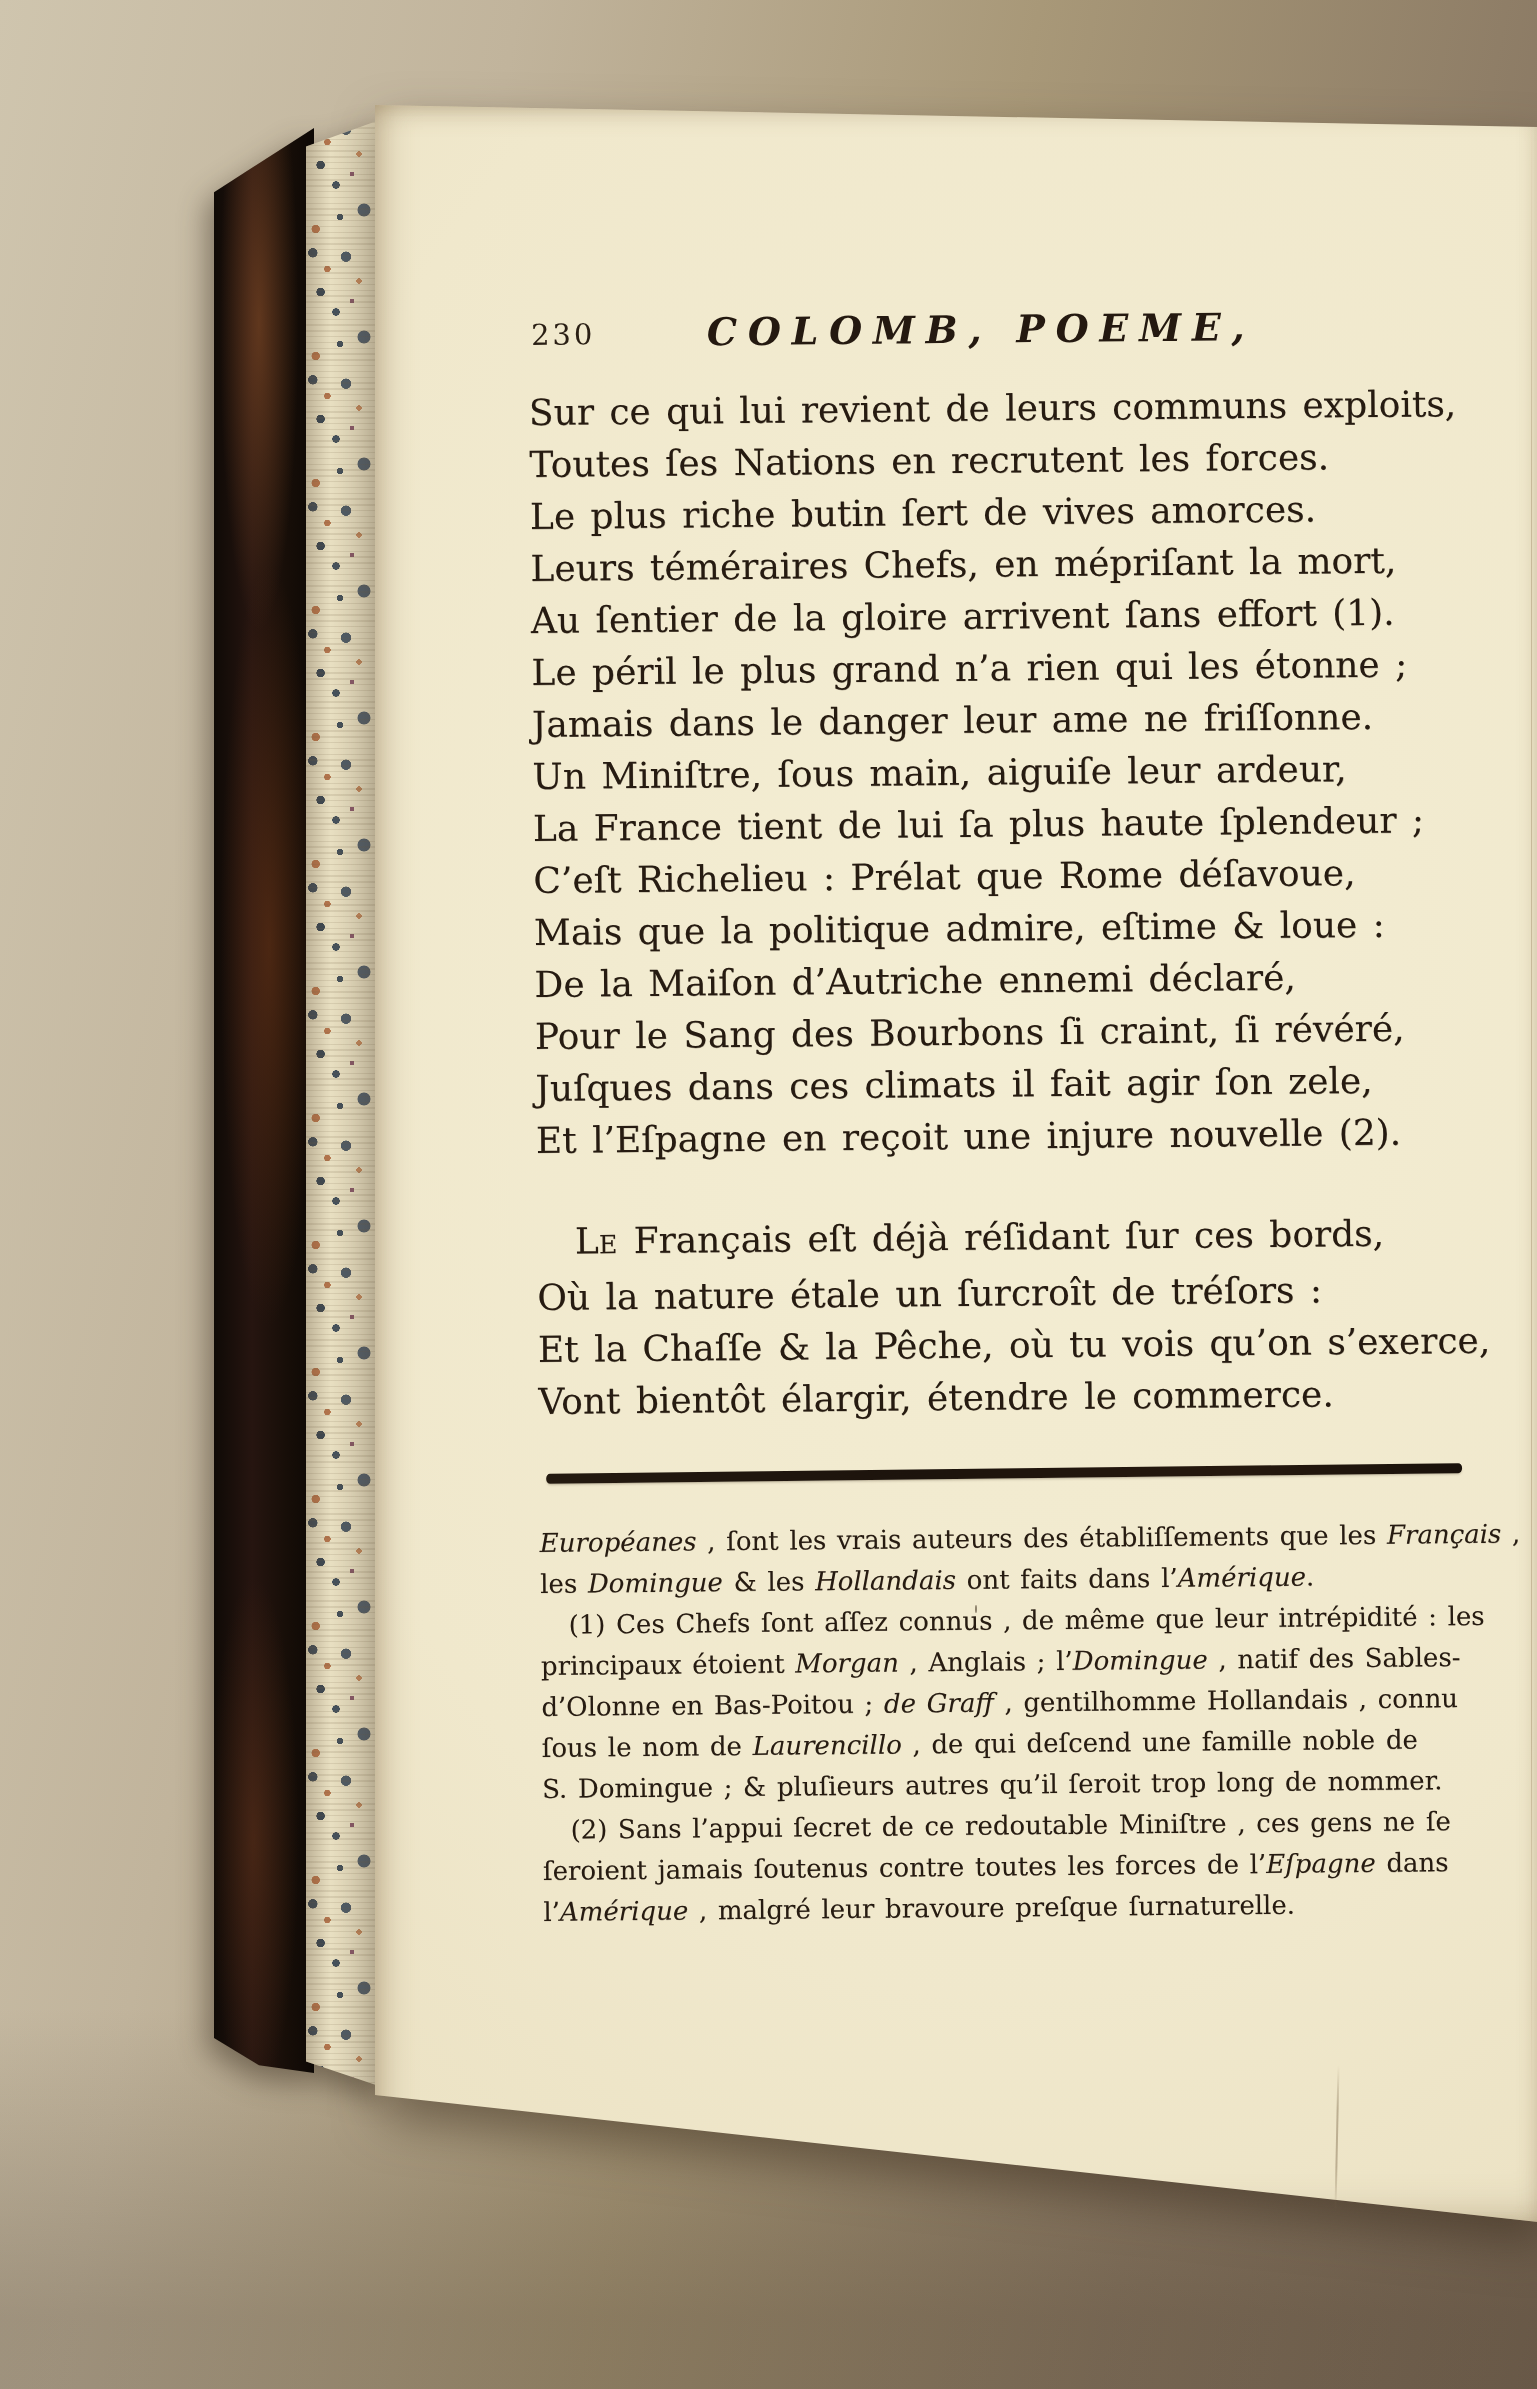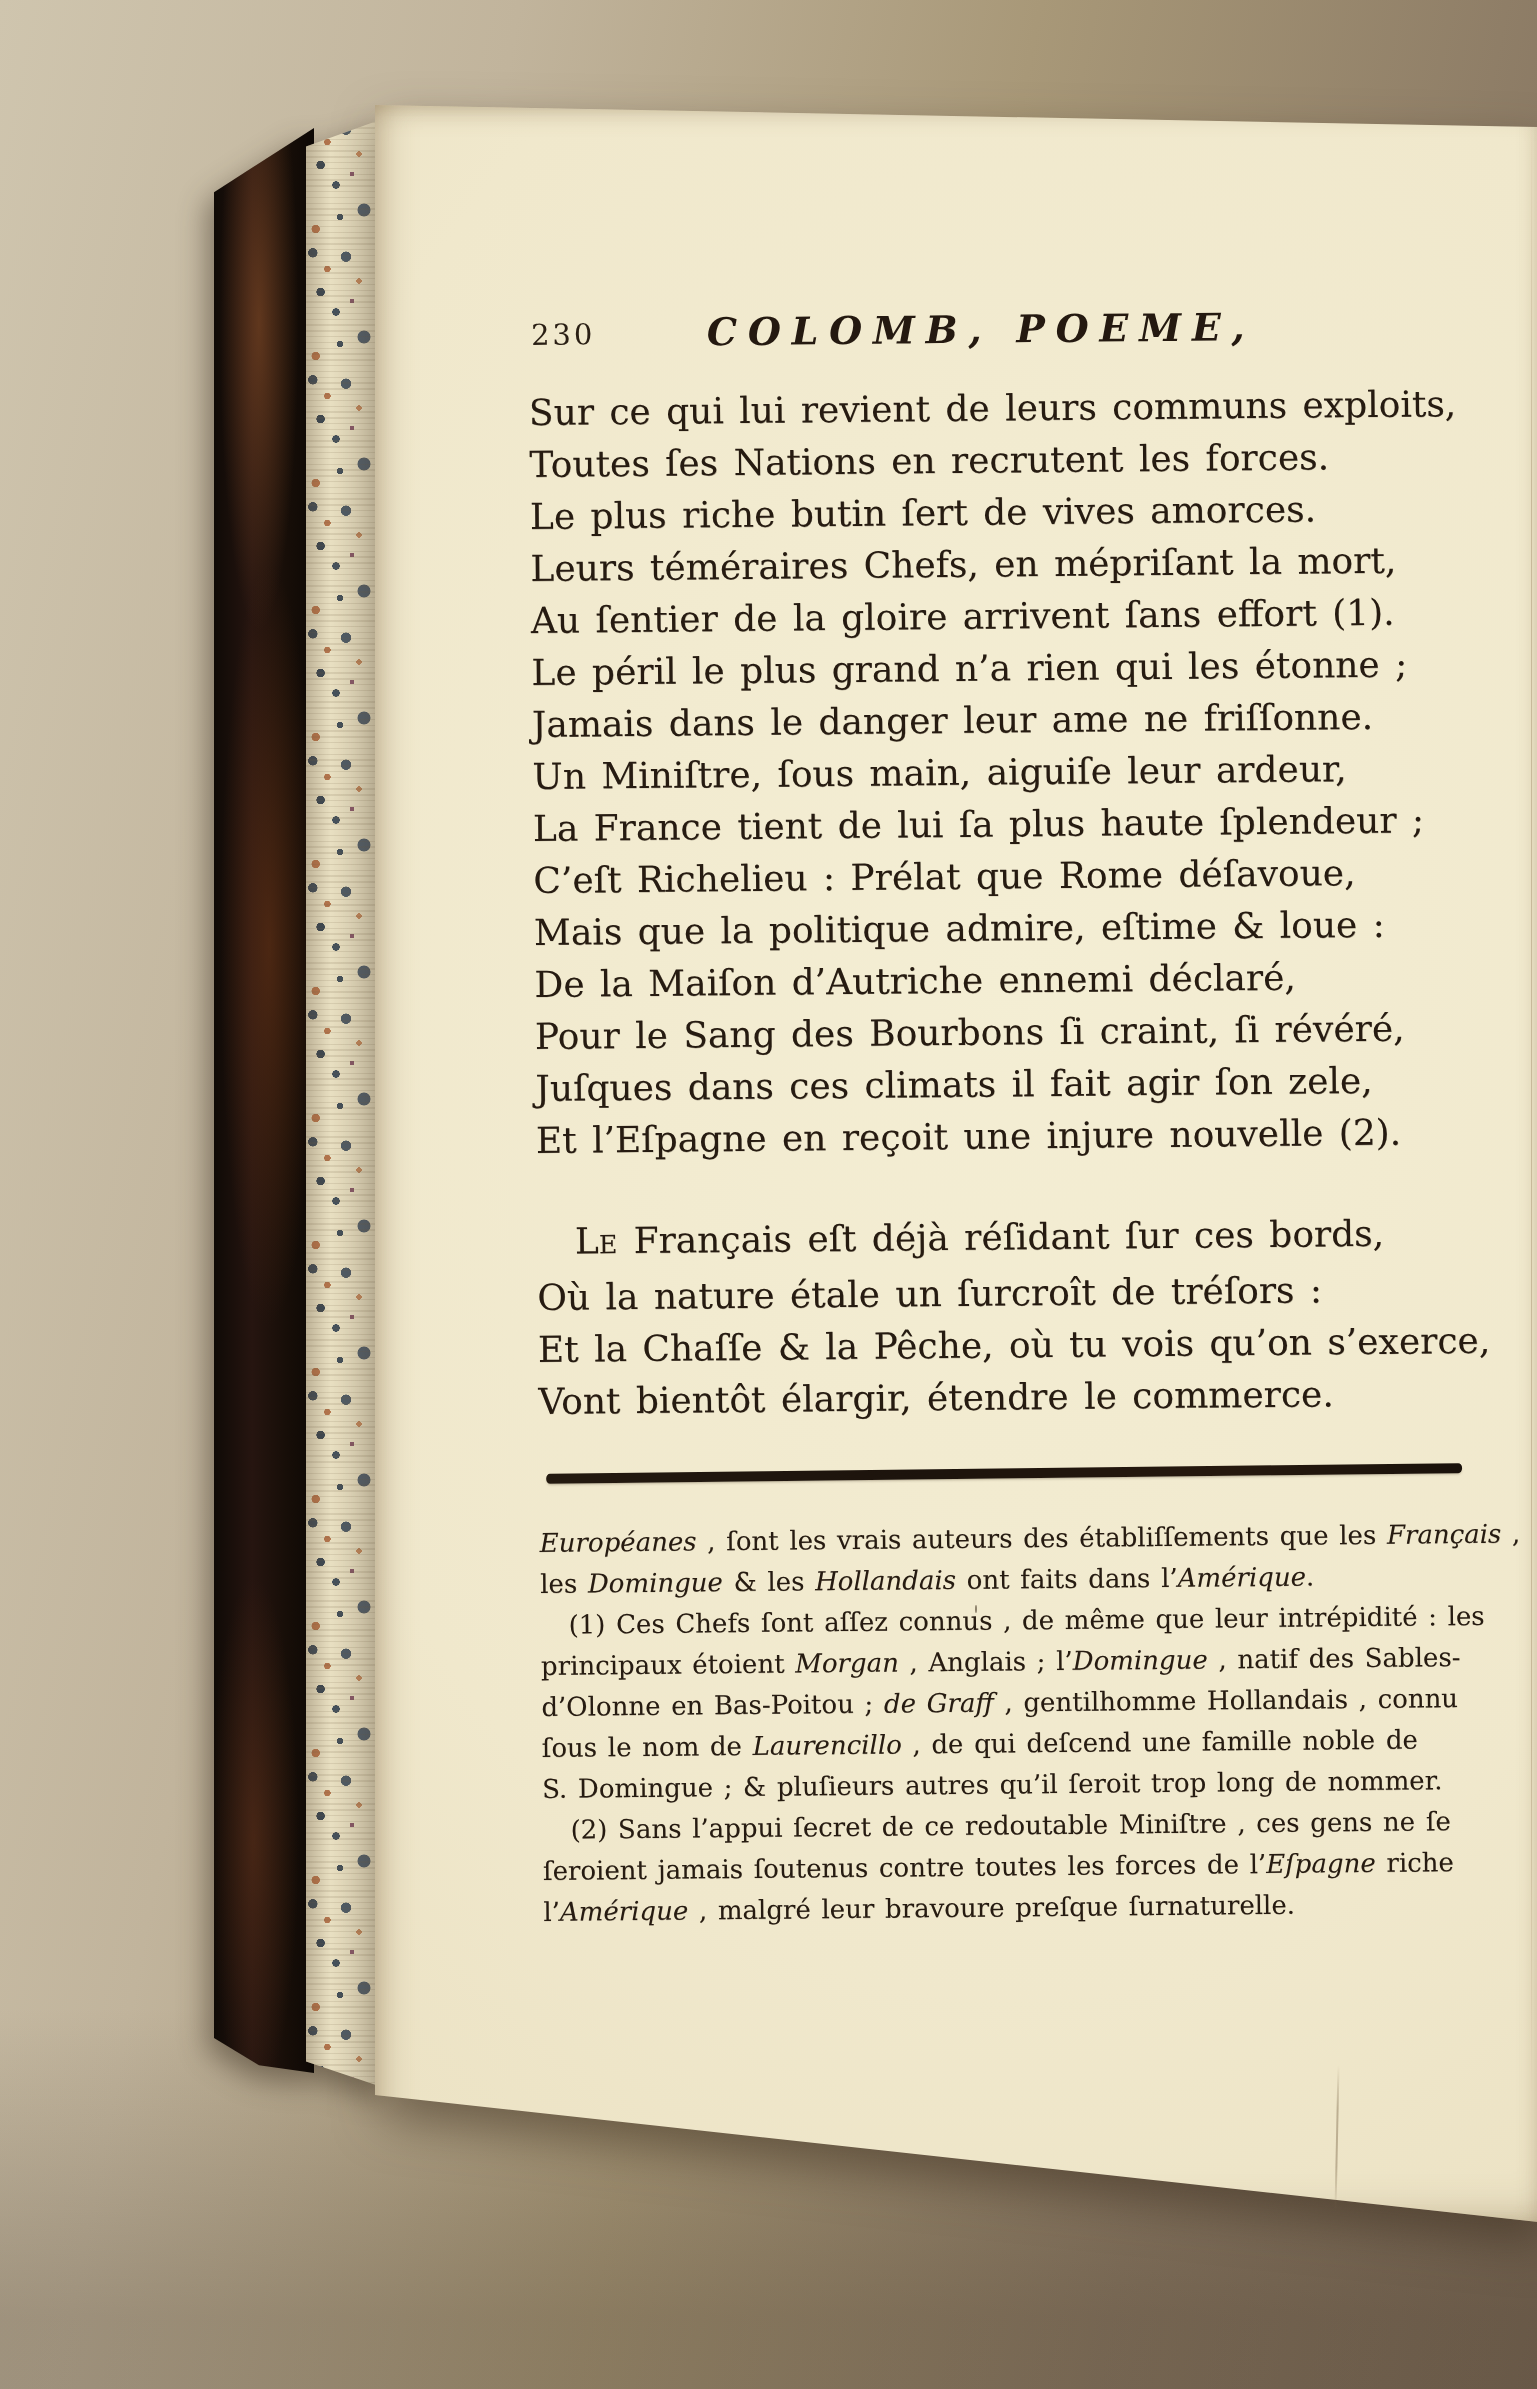--- a/index.html
+++ b/index.html
@@ -141,21 +141,21 @@
 
         <div class="footnotes">
             <div class="line"><span class="it">Européanes</span><span> , ſont les vrais auteurs des établiſſements que les </span><span class="it">Français</span><span> ,</span></div>
             <div class="line"><span>les </span><span class="it">Domingue</span><span> &amp; les </span><span class="it">Hollandais</span><span> ont faits dans l’</span><span class="it">Amérique</span><span>.</span></div>
             <div class="line indent"><span>(1) Ces Chefs ſont aſſez connus , de même que leur intrépidité : les</span></div>
             <div class="line"><span>principaux étoient </span><span class="it">Morgan</span><span> , Anglais ; l’</span><span class="it">Domingue</span><span> , natif des Sables-</span></div>
             <div class="line"><span>d’Olonne en Bas-Poitou ; </span><span class="it">de Graff</span><span> , gentilhomme Hollandais , connu</span></div>
             <div class="line"><span>ſous le nom de </span><span class="it">Laurencillo</span><span> , de qui deſcend une famille noble de</span></div>
             <div class="line"><span>S. Domingue ; &amp; pluſieurs autres qu’il ſeroit trop long de nommer.</span></div>
             <div class="line indent"><span>(2) Sans l’appui ſecret de ce redoutable Miniſtre , ces gens ne ſe</span></div>
-            <div class="line"><span>ſeroient jamais ſoutenus contre toutes les forces de l’</span><span class="it">Eſpagne</span><span> riche</span></div>
+            <div class="line"><span>ſeroient jamais ſoutenus contre toutes les forces de l’</span><span class="it">Eſpagne</span><span> dans</span></div>
             <div class="line"><span>l’</span><span class="it">Amérique</span><span> , malgré leur bravoure preſque ſurnaturelle.</span></div>
           </div>
 
       </div>
 
       <span class="speck s4"></span>
     </div>
   </div>
 
   <div class="crease"></div>

